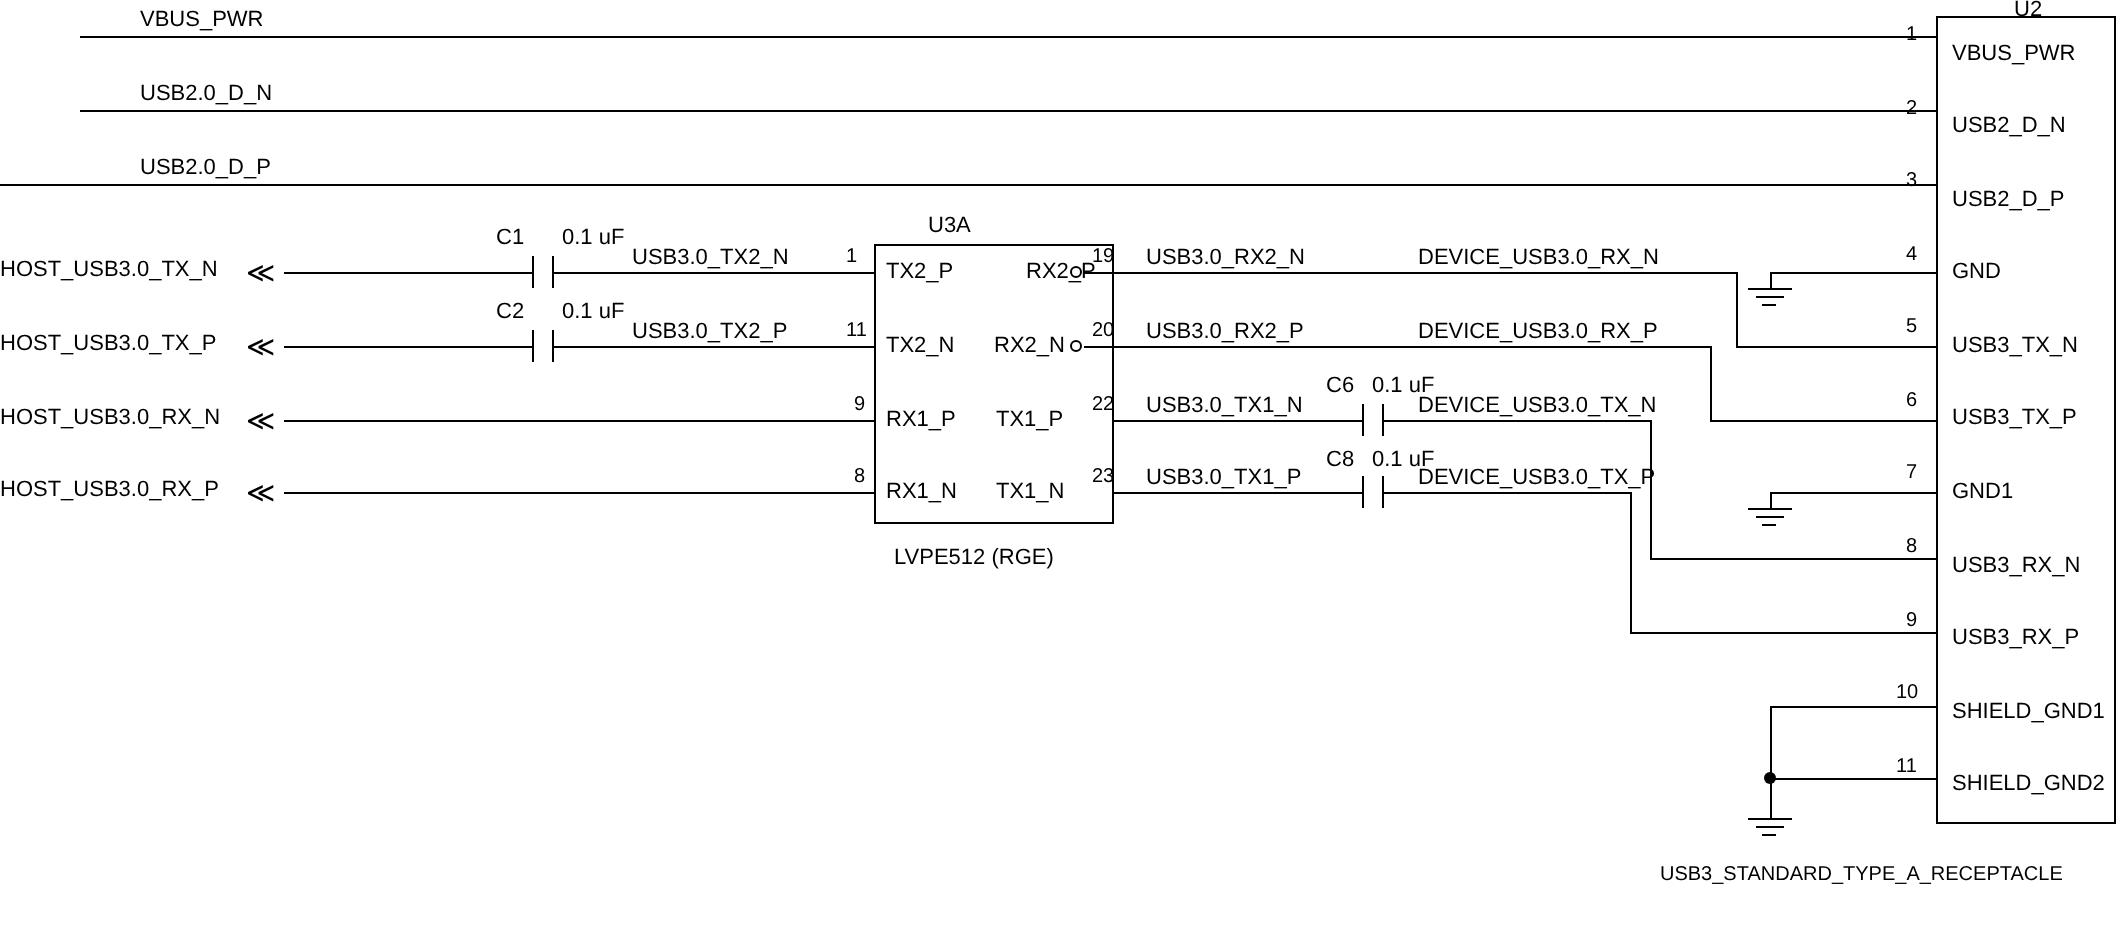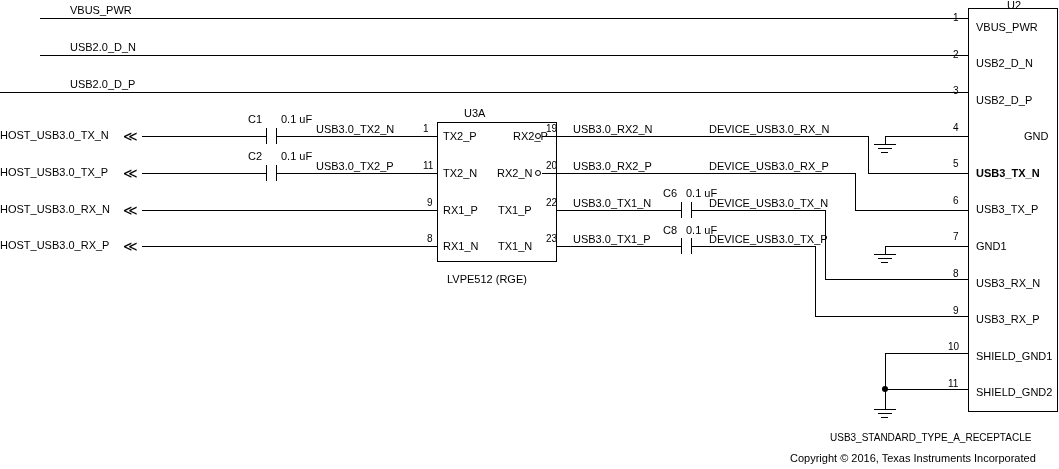--- a/index.html
+++ b/index.html
@@ -93,43 +93,42 @@
 <body>
 
 <div id="root">
 
   <div class="box" style="left:968px; top:8px; width:90px; height:404px;"></div>
   <div class="label" style="left:1007px; top:0px;">U2</div>
 
   <div class="label" style="left:976px; top:22px;">VBUS_PWR</div>
   <div class="label" style="left:976px; top:58px;">USB2_D_N</div>
   <div class="label" style="left:976px; top:95px;">USB2_D_P</div>
-  <div class="label" style="left:976px; top:131px;margin-left:48px;">GND</div>
-  <div class="label" style="left:976px; top:168px;font-weight:bold;">USB3_TX_N</div>
+  <div class="label" style="left:976px; top:131px;">GND</div>
+  <div class="label" style="left:976px; top:168px;">USB3_TX_N</div>
   <div class="label" style="left:976px; top:204px;">USB3_TX_P</div>
   <div class="label" style="left:976px; top:241px;">GND1</div>
   <div class="label" style="left:976px; top:278px;">USB3_RX_N</div>
   <div class="label" style="left:976px; top:314px;">USB3_RX_P</div>
   <div class="label" style="left:976px; top:351px;">SHIELD_GND1</div>
   <div class="label" style="left:976px; top:387px;">SHIELD_GND2</div>
 
   <div class="pin-num" style="left:953px; top:13px;">1</div>
   <div class="pin-num" style="left:953px; top:50px;">2</div>
   <div class="pin-num" style="left:953px; top:86px;">3</div>
   <div class="pin-num" style="left:953px; top:123px;">4</div>
   <div class="pin-num" style="left:953px; top:159px;">5</div>
   <div class="pin-num" style="left:953px; top:196px;">6</div>
   <div class="pin-num" style="left:953px; top:232px;">7</div>
   <div class="pin-num" style="left:953px; top:269px;">8</div>
   <div class="pin-num" style="left:953px; top:306px;">9</div>
   <div class="pin-num" style="left:948px; top:342px;">10</div>
   <div class="pin-num" style="left:948px; top:379px;">11</div>
 
   <div class="label small" style="left:830px; top:432px;">USB3_STANDARD_TYPE_A_RECEPTACLE</div>
-  <div class="copyright" style="left:790px; top:452px;">Copyright © 2016, Texas Instruments Incorporated</div>
 
   <div class="box" style="left:437px; top:122px; width:120px; height:140px;"></div>
   <div class="label" style="left:449px; top:108px;margin-left:15px;">U3A</div>
   <div class="label" style="left:447px; top:274px;">LVPE512 (RGE)</div>
 
   <div class="label" style="left:443px; top:131px;">TX2_P</div>
   <div class="label" style="left:443px; top:168px;">TX2_N</div>
   <div class="label" style="left:443px; top:205px;">RX1_P</div>
   <div class="label" style="left:443px; top:241px;">RX1_N</div>
 

